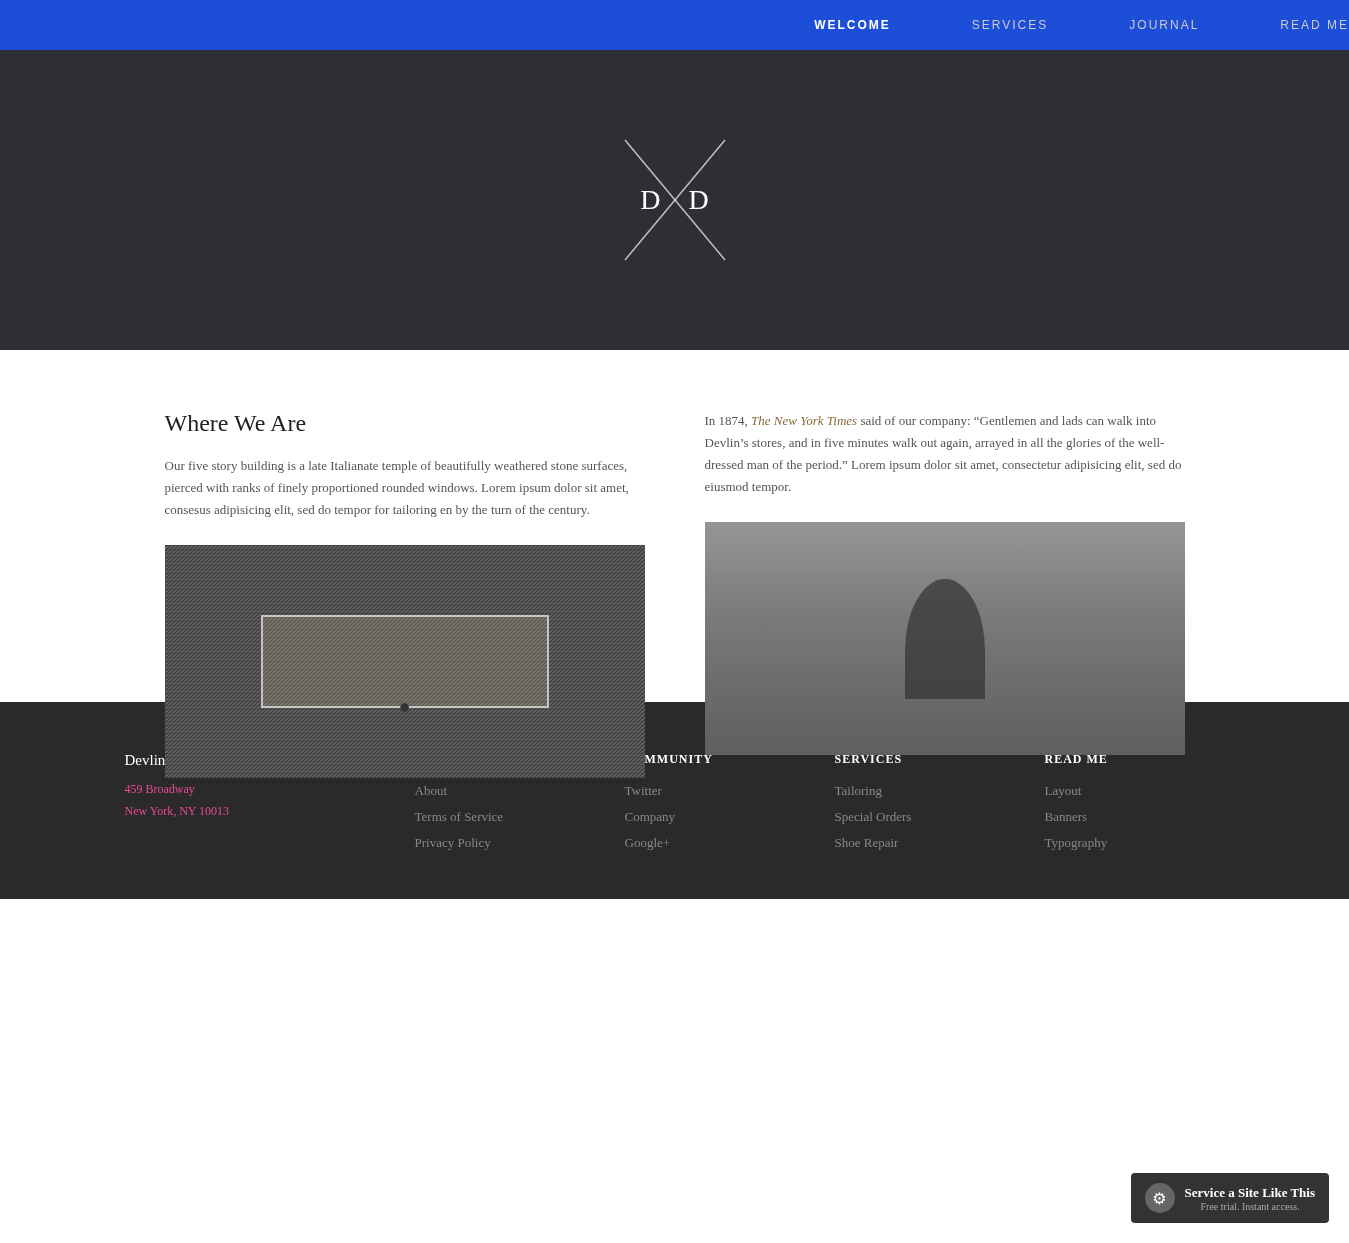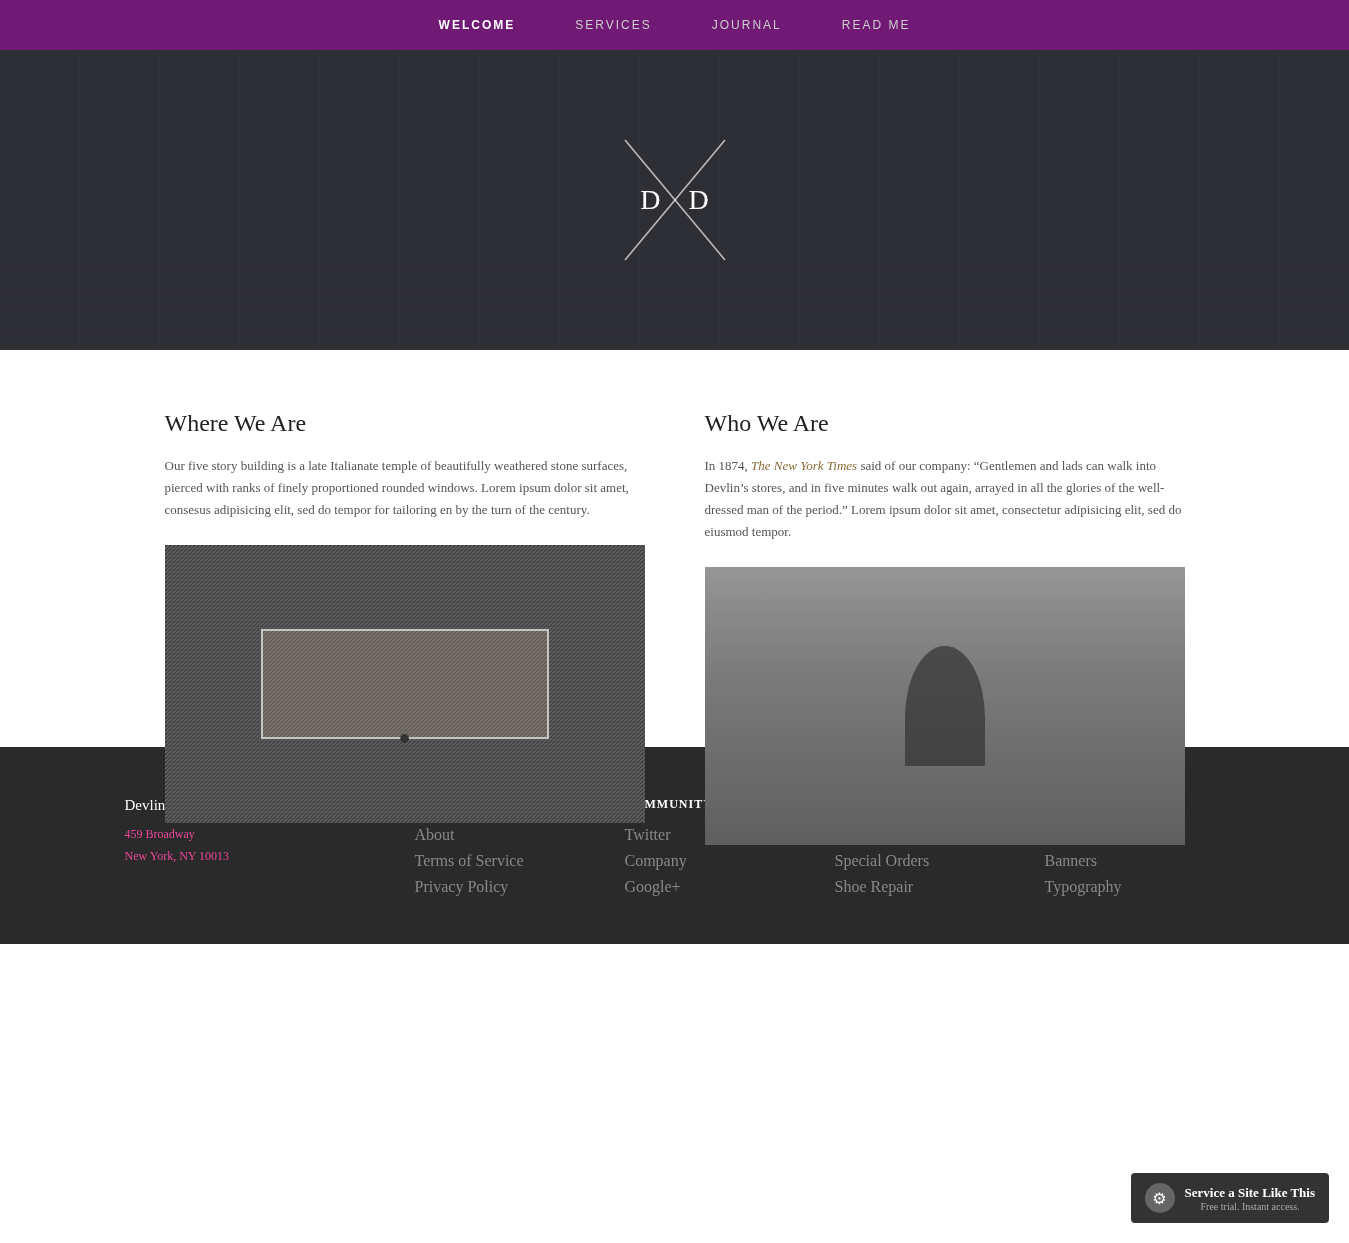--- a/index.html
+++ b/index.html
@@ -1,24 +1,24 @@
 <!DOCTYPE html>
 <html><head>
   <meta charset="utf-8">
   <style>
     * { margin: 0; padding: 0; box-sizing: border-box; }
     body { font-family: Georgia, 'Times New Roman', serif; background: #fff; color: #333; }
 
     
     nav {
-      background: #701a75;
-      display: flex;
-      justify-content: center;
-      align-items: center;
-      gap: 60px;
+      background: #1d4ed8;
+      display: flex;
+      justify-content: flex-end;
+      align-items: center;
+      gap: 81px;
       height: 50px;
     }
     nav a {
       color: #ccc;
       text-decoration: none;
       font-size: 12px;
       letter-spacing: 2px;
       text-transform: uppercase;
       font-family: Arial, sans-serif;
     }
@@ -200,21 +200,21 @@
     }
     .footer-col ul {
       list-style: none;
     }
     .footer-col ul li {
       margin-bottom: 8px;
     }
     .footer-col ul li a {
       color: #888;
       text-decoration: none;
-      font-size: 16px;
+      font-size: 13px;
     }
 
     
     .cta-badge {
       position: fixed;
       bottom: 20px;
       right: 20px;
       background: #333;
       color: #fff;
       border-radius: 4px;
@@ -268,21 +268,20 @@
 
     <div class="content-section">
       <h2>Where We Are</h2>
       <p>Our five story building is a late Italianate temple of beautifully weathered stone surfaces, pierced with ranks of finely proportioned rounded windows. Lorem ipsum dolor sit amet, consesus adipisicing elit, sed do tempor for tailoring en by the turn of the century.</p>
       <div class="content-image img-fabric">
         <div class="pocket-detail"></div>
       </div>
     </div>
 
     <div class="content-section">
-      <h2>Who We Are</h2>
       <p>
         <span>In 1874, </span><em class="highlight">The New York Times</em><span> said of our company: “Gentlemen and lads can walk into Devlin’s stores, and in five minutes walk out again, arrayed in all the glories of the well-dressed man of the period.” Lorem ipsum dolor sit amet, consectetur adipisicing elit, sed do eiusmod tempor.</span>
       </p>
       <div class="content-image img-tailor">
         <div class="tailor-silhouette"></div>
       </div>
     </div>
 
   </div>
 </div>

